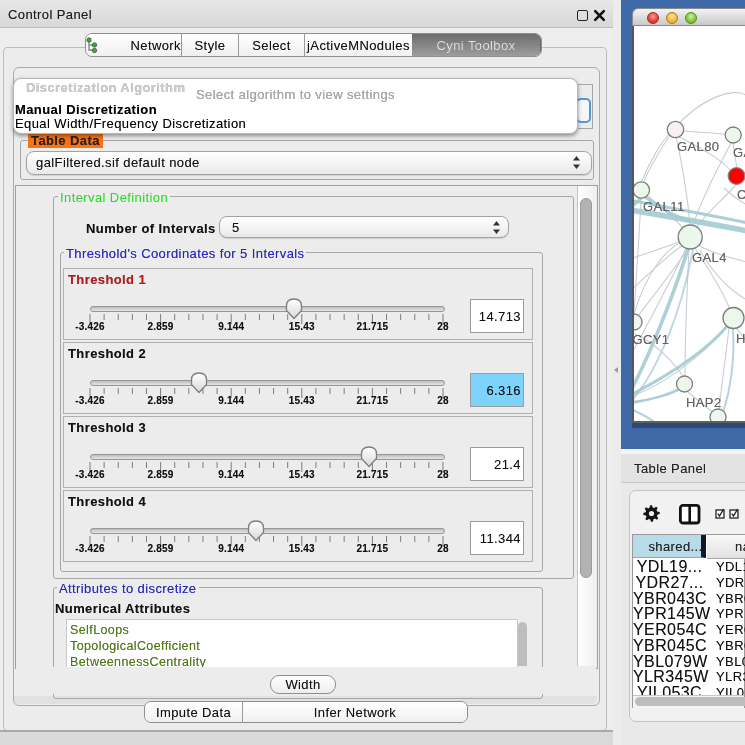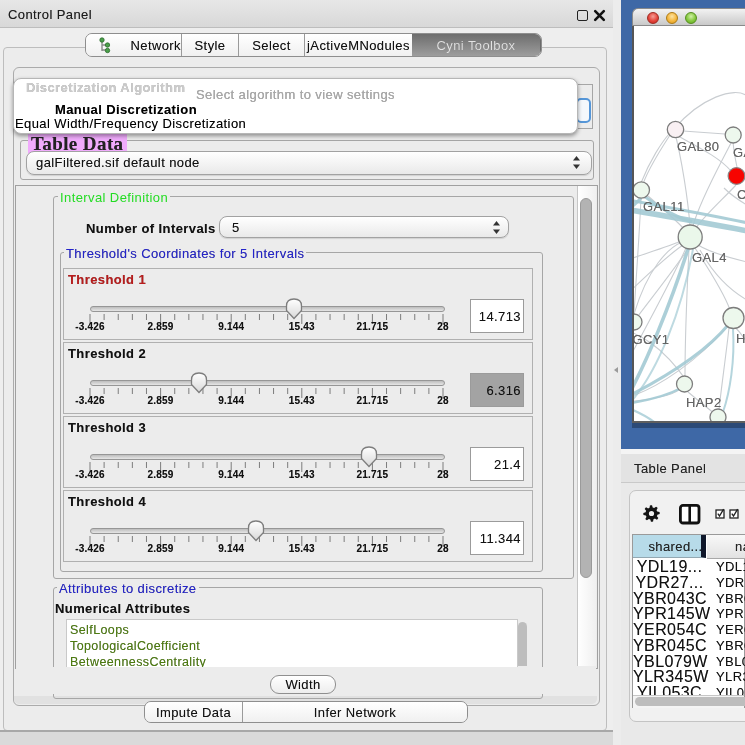--- a/index.html
+++ b/index.html
@@ -24,37 +24,37 @@
 </svg>
 
 <div class="abs" style="left:3px;top:47px;width:602px;height:682px;border:1px solid #bdbdbd;border-radius:4px;background:#ececec;"></div>
 
 <div class="abs" style="left:13px;top:67px;width:585px;height:637px;border:1px solid #ababab;border-radius:6px;background:#ececec;"></div>
 <div class="abs" style="left:14px;top:696px;width:583px;height:8px;border-radius:0 0 5px 5px;background:#e1e1e1;"></div>
 
 <div class="abs" style="left:85px;top:33px;width:457px;height:24px;display:flex;
      border:1px solid #8e8e8e;border-radius:7px;overflow:hidden;box-sizing:border-box;
      font-size:13px;">
-  <div style="width:95px;display:flex;align-items:center;justify-content:flex-end;background:linear-gradient(#ffffff,#f0f0f0);border-right:1px solid #9a9a9a;gap:16px;">
+  <div style="width:95px;display:flex;align-items:center;justify-content:space-between;background:linear-gradient(#ffffff,#f0f0f0);border-right:1px solid #9a9a9a;gap:16px;">
     <svg width="12" height="17" viewBox="0 0 12 17" style="margin-right:4px;">
       <path d="M3 3 L3 14 M3 8 L8 8 M3 13 L8 13" stroke="#8a8a8a" stroke-width="1.4" fill="none"></path>
       <circle cx="3" cy="3" r="2.2" fill="#4ba04b" stroke="#2c6b2c" stroke-width="0.8"></circle>
       <circle cx="8.5" cy="8" r="2.2" fill="#4ba04b" stroke="#2c6b2c" stroke-width="0.8"></circle>
       <circle cx="8.5" cy="13.5" r="2.2" fill="#4ba04b" stroke="#2c6b2c" stroke-width="0.8"></circle>
     </svg>
     <span style="color:#111;">Network</span>
     </div>
   <div style="width:56px;display:flex;align-items:center;justify-content:center;background:linear-gradient(#ffffff,#f0f0f0);border-right:1px solid #9a9a9a;color:#111;">Style</div>
   <div style="width:65px;display:flex;align-items:center;justify-content:center;background:linear-gradient(#ffffff,#f0f0f0);border-right:1px solid #9a9a9a;color:#111;">Select</div>
   <div style="flex:1;display:flex;align-items:center;justify-content:center;background:linear-gradient(#ffffff,#f0f0f0);color:#111;">jActiveMNodules</div>
   <div style="width:128px;display:flex;align-items:center;justify-content:center;background:linear-gradient(#6d6d6d,#9d9d9d);border-right:1px solid #6a6a6a;color:#e3e3e3;">Cyni Toolbox</div>
 </div>
 
 <div class="abs" style="left:20px;top:140px;width:572px;height:38px;border:1px solid #a6a6a6;border-radius:3px;"></div>
-<div class="abs" style="left:28px;top:133px;background:#f0abfc;padding:0 3px;font-size:19px;font-weight:bold;color:#222;font-family:Liberation Serif, serif;">Table Data</div>
+<div class="abs" style="left:28px;top:133px;background:#f97316;padding:0 3px;font-size:13px;font-weight:bold;color:#222;">Table Data</div>
 <div class="abs combo" style="left:26px;top:151px;width:564px;height:22px;border:1px solid #a2a2a2;border-radius:8px;
      background:linear-gradient(#ffffff,#f3f3f3 55%,#e9e9e9);box-shadow:0 1px 1px rgba(0,0,0,0.12);"></div>
 <div class="abs" style="left:36px;top:155px;font-size:13px;color:#111;">galFiltered.sif default node</div>
 <svg class="abs" style="left:571px;top:155px;" width="11" height="15" viewBox="0 0 11 15">
   <path d="M5.5 1 L9 5.5 L2 5.5 Z" fill="#333"></path>
   <path d="M5.5 14 L9 9.5 L2 9.5 Z" fill="#333"></path>
 </svg>
 
 <div class="abs" style="left:15px;top:185px;width:581px;height:482px;border:1px solid #a0a0a0;background:#ececec;overflow:hidden;"></div>
 
@@ -159,21 +159,21 @@
 <div class="abs" style="left:413.0px;top:395px;width:60px;text-align:center;font-size:10px;font-weight:bold;letter-spacing:0.2px;color:#111;">28</div>
 <svg class="abs" style="left:189.4px;top:372.0px;" width="20" height="23" viewBox="-10 -10 20 23">
 <path d="M -7.5,-2 Q -7.5,-9 0,-9 Q 7.5,-9 7.5,-2 L 7.5,2.5 L 0,10.5 L -7.5,2.5 Z" fill="url(#tg2)" stroke="#7d7d7d" stroke-width="1.3"></path>
 <defs>
       <linearGradient id="tg2" x1="0" y1="0" x2="0" y2="1">
         <stop offset="0" stop-color="#ffffff"></stop>
         <stop offset="1" stop-color="#d8d8d8"></stop>
       </linearGradient>
     </defs>
   </svg>
-<div class="abs" style="left:470px;top:373px;width:54px;height:34px;background:#a3a3a3;border:1px solid #9b9b9b;box-sizing:border-box;display:flex;align-items:center;justify-content:flex-end;padding-right:2px;font-size:13px;color:#111;">6.316</div>
+<div class="abs" style="left:470px;top:373px;width:54px;height:34px;background:#7dd3fc;border:1px solid #9b9b9b;box-sizing:border-box;display:flex;align-items:center;justify-content:flex-end;padding-right:2px;font-size:13px;color:#111;">6.316</div>
 <div class="abs" style="left:62.5px;top:416px;width:470.5px;height:72px;border:1px solid #b0b0b0;background:#ececec;box-sizing:border-box;"></div>
 <div class="abs bold" style="left:68px;top:420px;font-size:13px;color:#111;">Threshold 3</div>
 <div class="abs" style="left:90.0px;top:454px;width:353.0px;height:4px;border:1px solid #969696;border-radius:3px;background:linear-gradient(#bdbdbd,#e6e6e6);"></div>
 <svg class="abs" style="left:89.0px;top:461px;" width="355" height="12" viewBox="0 0 355 12">
     <line x1="1.00" y1="1" x2="1.00" y2="11.00" stroke="#7d7d7d" stroke-width="1"></line>
     <line x1="15.12" y1="1" x2="15.12" y2="7.00" stroke="#7d7d7d" stroke-width="1"></line>
     <line x1="29.24" y1="1" x2="29.24" y2="7.00" stroke="#7d7d7d" stroke-width="1"></line>
     <line x1="43.36" y1="1" x2="43.36" y2="7.00" stroke="#7d7d7d" stroke-width="1"></line>
     <line x1="57.48" y1="1" x2="57.48" y2="7.00" stroke="#7d7d7d" stroke-width="1"></line>
     <line x1="71.60" y1="1" x2="71.60" y2="11.00" stroke="#7d7d7d" stroke-width="1"></line>
@@ -279,21 +279,21 @@
 <div class="abs" style="left:270px;top:675px;width:66px;height:19px;border:1px solid #8f8f8f;border-radius:9px;
      background:linear-gradient(#ffffff,#ededed);box-sizing:border-box;
      display:flex;align-items:center;justify-content:center;font-size:13px;color:#111;">Width</div>
 
 <div class="abs" style="left:578px;top:84px;width:14px;height:43px;border:1px solid #a6a6a6;border-left:none;"></div>
 <div class="abs" style="left:576px;top:98px;width:11px;height:21px;border:2.5px solid #5596d8;border-radius:5px;background:#f4f8fc;"></div>
 <div class="abs" style="left:13px;top:78px;width:565px;height:56px;background:#ffffff;border:1px solid #b6b6b6;
      border-radius:8px;box-shadow:0 2px 4px rgba(0,0,0,0.4);box-sizing:border-box;"></div>
 <div class="abs bold" style="left:26px;top:80px;font-size:13px;color:#cccccc;">Discretization Algorithm</div>
 <div class="abs" style="left:13px;top:86.5px;width:565px;text-align:center;font-size:13px;color:#a9a9a9;">Select algorithm to view settings</div>
-<div class="abs bold" style="left:15px;top:101.5px;font-size:13px;color:#000;margin-left:40px;">Manual Discretization</div>
+<div class="abs bold" style="left:15px;top:101.5px;font-size:13px;color:#000;">Manual Discretization</div>
 <div class="abs" style="left:15px;top:116px;font-size:13px;color:#000;">Equal Width/Frequency Discretization</div>
 
 <div class="abs" style="left:144px;top:701px;width:324px;height:22px;display:flex;
      border:1px solid #8e8e8e;border-radius:7px;overflow:hidden;box-sizing:border-box;font-size:13px;">
   <div style="width:97px;display:flex;align-items:center;justify-content:center;background:linear-gradient(#ffffff,#f0f0f0);border-right:1px solid #9a9a9a;color:#111;">Impute Data</div>
   <div style="flex:1;display:flex;align-items:center;justify-content:center;background:linear-gradient(#ffffff,#f0f0f0);color:#111;">Infer Network</div>
 </div>
 
 <div class="abs" style="left:0;top:730px;width:613px;height:2px;background:#a8a8a8;"></div>
 <div class="abs" style="left:0;top:732px;width:613px;height:13px;background:#dadada;"></div>

